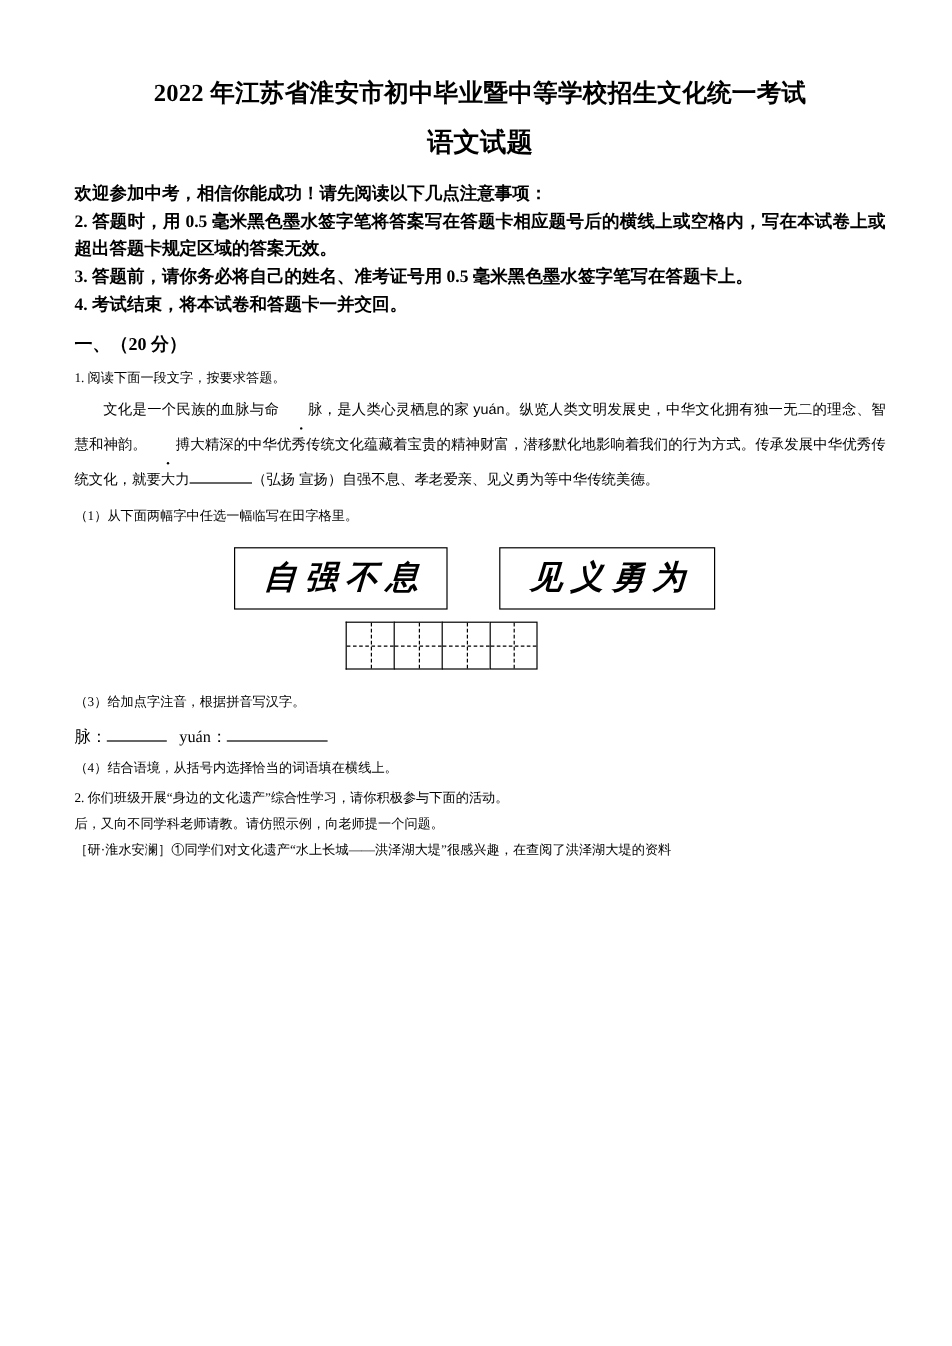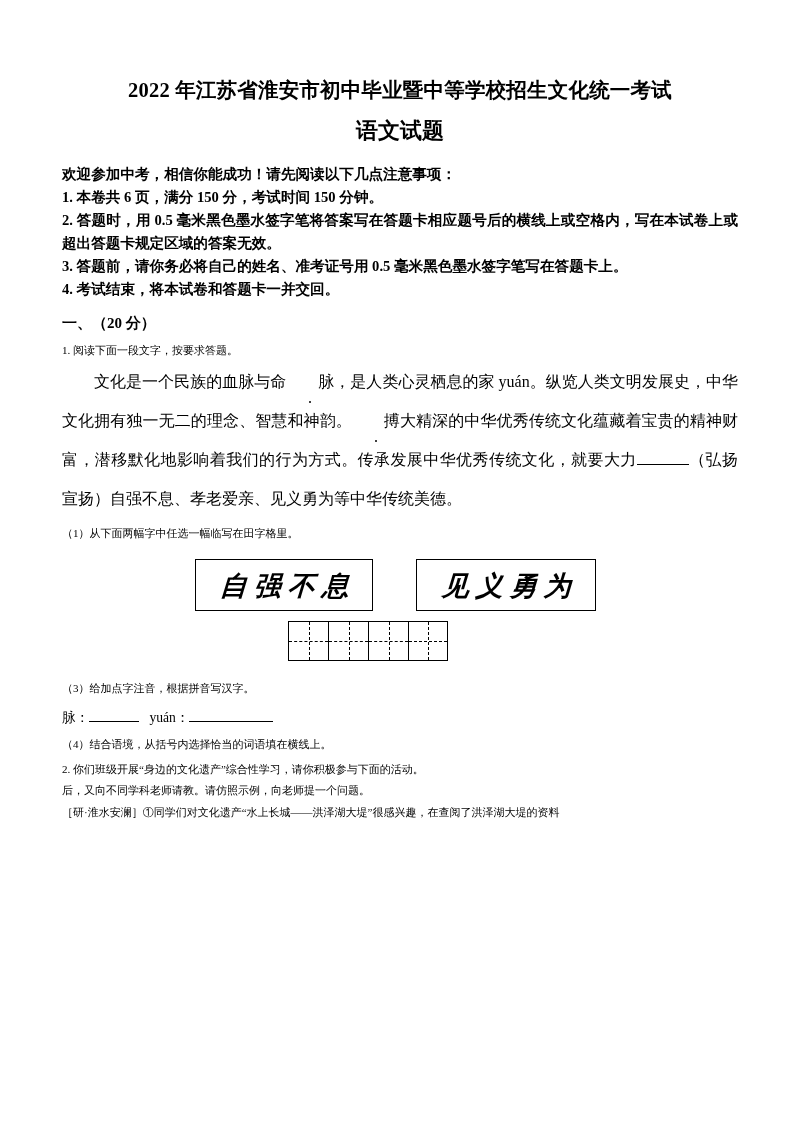--- a/index.html
+++ b/index.html
@@ -9,21 +9,21 @@
   }
   body {
     font-family: "Liberation Serif", "DejaVu Serif", serif;
     color: #000000;
   }
   .page {
     position: relative;
     width: 793px;
     height: 1046px;
     background: #ffffff;
-    margin: 12px auto;
+    margin: 0 auto;
     overflow: hidden;
     box-sizing: border-box;
   }
   .content {
     position: absolute;
     left: 62px;
     top: 0;
     width: 676px;
   }
 
@@ -69,22 +69,22 @@
   
   .q-line {
     font-size: 11px;
     line-height: 1.62;
     margin-top: 7px;
   }
   .q-line.tight { margin-top: 4px; }
 
   
   .passage {
-    font-family: Liberation Serif, serif;
-    font-size: 16px;
+    font-family: Liberation Sans, sans-serif;
+    font-size: 12px;
     line-height: 2.45;
     margin-top: 2px;
     text-align: justify;
     text-justify: inter-ideograph;
     text-indent: 2em;
   }
   .dotted-char {
     position: relative;
     display: inline-block;
   }
@@ -185,21 +185,20 @@
 <body>
 
 <div class="page">
   <div class="content">
 
     <h1 class="doc-title">2022 年江苏省淮安市初中毕业暨中等学校招生文化统一考试</h1>
     <h2 class="doc-subtitle">语文试题</h2>
 
     <div class="notice">
       <p>欢迎参加中考，相信你能成功！请先阅读以下几点注意事项：</p>
-      <p>1. 本卷共 6 页，满分 150 分，考试时间 150 分钟。</p>
       <p>2. 答题时，用 0.5 毫米黑色墨水签字笔将答案写在答题卡相应题号后的横线上或空格内，写在本试卷上或超出答题卡规定区域的答案无效。</p>
       <p>3. 答题前，请你务必将自己的姓名、准考证号用 0.5 毫米黑色墨水签字笔写在答题卡上。</p>
       <p>4. 考试结束，将本试卷和答题卡一并交回。</p>
     </div>
 
     <div class="section-head">一、（20 分）</div>
 
     <div class="q-line">1. 阅读下面一段文字，按要求答题。</div>
 
     <div class="passage">

